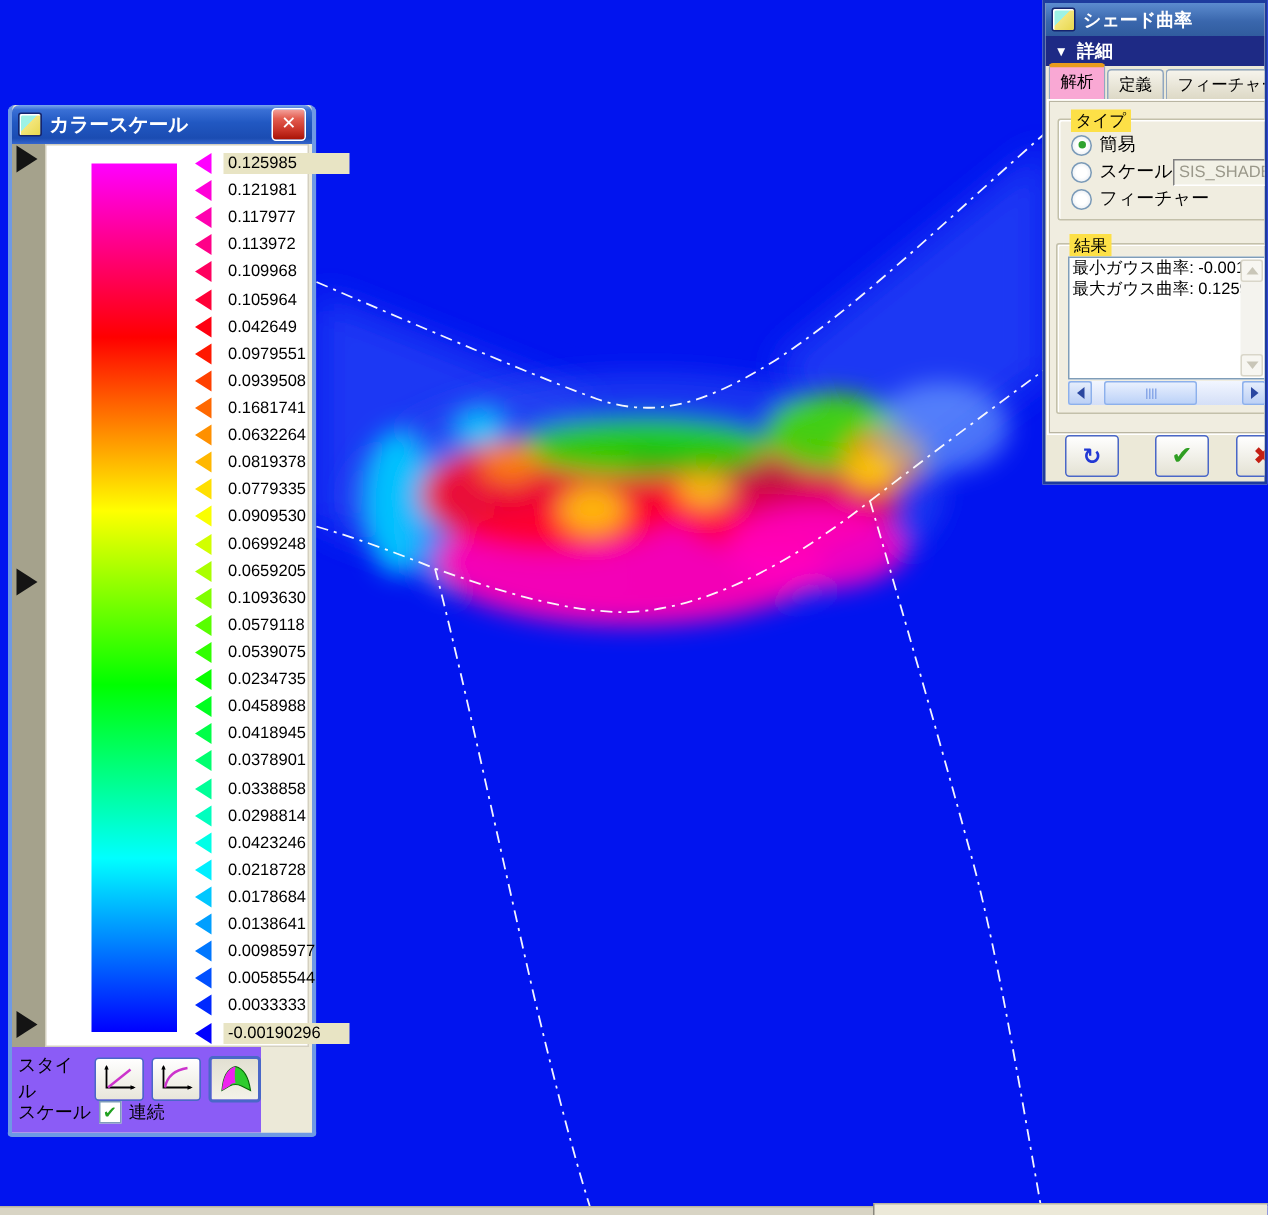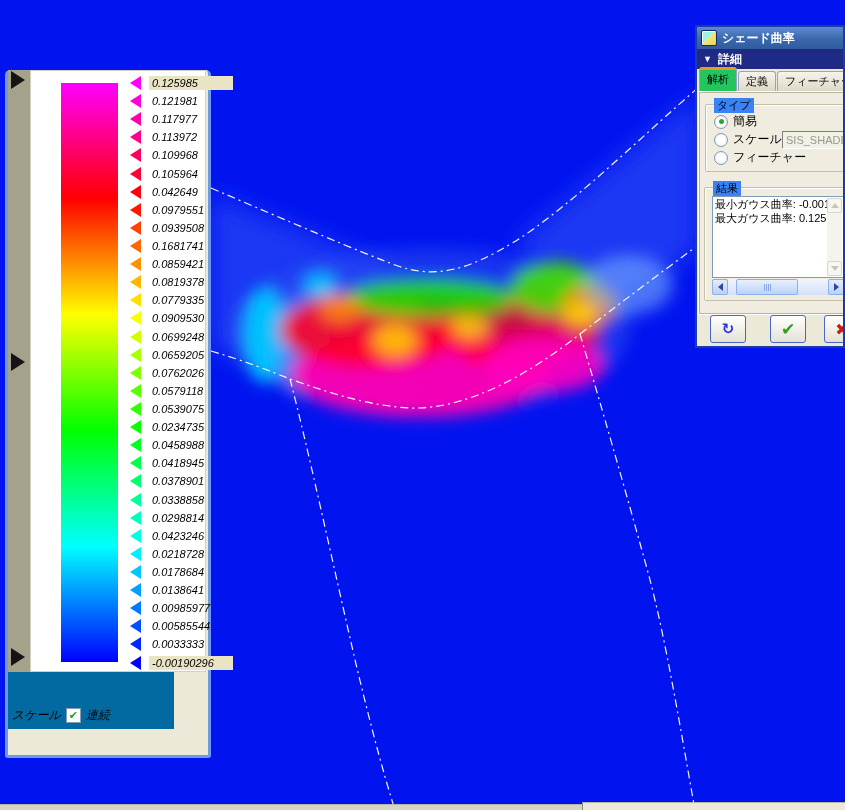--- a/index.html
+++ b/index.html
@@ -31,21 +31,21 @@
     background:linear-gradient(180deg,#f3a29c 0%,#e35d50 30%,#c93326 70%,#a81205 100%);
     color:#fff;font-weight:bold;font-size:12px;line-height:18px;text-align:center;cursor:pointer;
   }
 
   
   #color-scale{
     position:absolute;left:5px;top:70px;width:206px;height:688px;
     border:3px solid #6f99e4;border-top:none;border-radius:5px 5px 3px 3px;
     background:#ece9d8;box-sizing:border-box;z-index:5;
   }
-  #cs-body{position:relative;width:166px;height:659px;background:#0369a1;font-style:italic;}
+  #cs-body{position:relative;width:166px;height:659px;background:#8b5cf6;}
   #cs-strip{position:absolute;left:0;top:0;width:22px;height:602px;background:#a5a28c;border-right:1px solid #c6c3ae;}
   .black-tri{position:absolute;left:3px;width:0;height:0;border-top:9px solid transparent;border-bottom:9px solid transparent;border-left:14px solid #141414;}
   #cs-white{position:absolute;left:22px;top:0;width:176px;height:602px;background:#fff;border:1px solid #d4d0c0;box-sizing:border-box;}
   #cs-gradient{
     position:absolute;left:30px;top:12px;width:57px;height:579px;
     background:linear-gradient(180deg,#ff00ff 0%,#ff0000 20%,#ff8000 30%,#ffff00 40%,#00ff00 60%,#00ffff 80%,#0000ff 100%);
   }
   #scale-rows{position:absolute;left:88px;top:3px;width:108px;}
   .scale-row{height:18.12px;display:flex;align-items:center;}
   .tri{width:0;height:0;border-top:7px solid transparent;border-bottom:7px solid transparent;border-right:11px solid #000;flex:0 0 11px;}
@@ -57,34 +57,34 @@
   .style-btn{
     width:33px;height:27px;border:1px solid #4a67c8;border-radius:3px;background:linear-gradient(180deg,#fff,#e8e6da);
     display:flex;align-items:center;justify-content:center;cursor:pointer;
   }
   .style-btn.pressed{background:linear-gradient(180deg,#e2e0d2,#f4f2e8);border-width:2px;}
   .xp-check{width:13px;height:13px;background:#fff;border:1px solid #7f9db9;display:inline-flex;align-items:center;justify-content:center;color:#21a121;font-size:11px;font-weight:bold;cursor:pointer;}
 
   
   #curv-panel{
     position:absolute;left:695px;top:0;width:150px;height:323px;box-sizing:border-box;
-    border:2px solid #1e3c9e;background:#ece9d8;overflow:hidden;z-index:5;margin-top:25px;
+    border:2px solid #1e3c9e;background:#ece9d8;overflow:hidden;z-index:5;
   }
   #curv-title{height:22px;border-radius:0;background:linear-gradient(180deg,#5c8ccf 0%,#3a67ad 55%,#305c9e 100%);font-size:12px;}
   #curv-details{height:20px;background:#1e2a85;color:#fff;display:flex;align-items:center;gap:6px;padding:0 6px;font-weight:bold;font-size:12px;cursor:pointer;}
   .dn-arrow{font-size:9px;}
   #curv-tabs{display:flex;align-items:flex-end;height:22px;padding-left:2px;gap:1px;}
   .tab{
     border:1px solid #91a7c0;border-bottom:none;border-radius:3px 3px 0 0;
     background:linear-gradient(180deg,#f6f4ec,#ddd9c6);padding:2px 7px 2px;font-size:11px;height:15px;cursor:pointer;white-space:nowrap;
   }
-  .tab.active{background:#22c55e;border-top:3px solid #e89b1c;height:17px;font-weight:normal;position:relative;z-index:2;}
+  .tab.active{background:#f9a8d4;border-top:3px solid #e89b1c;height:17px;font-weight:normal;position:relative;z-index:2;}
   #tab-page{position:absolute;left:1px;top:64px;width:160px;height:222px;background:#f0ede0;border:1px solid #fff;box-shadow:0 0 0 1px #b9b5a2 inset;}
   .groupbox{position:absolute;border:1px solid #c3c0aa;border-radius:2px;box-shadow:1px 1px 0 #fff inset;}
-  .groupbox>.gb-label{position:absolute;top:-7px;left:8px;background:#3b82f6;padding:0 3px;font-size:11px;}
+  .groupbox>.gb-label{position:absolute;top:-7px;left:8px;background:#fde047;padding:0 3px;font-size:11px;}
   #group-type{left:6px;top:12px;width:150px;height:66px;}
   .radio-row{position:absolute;left:8px;display:flex;align-items:center;gap:5px;font-size:12px;cursor:pointer;}
   .radio{width:12px;height:12px;border-radius:50%;border:1px solid #7a9ab8;background:radial-gradient(#fff 40%,#dfe6ee);display:inline-flex;align-items:center;justify-content:center;}
   .radio.sel::after{content:"";width:5px;height:5px;border-radius:50%;background:#2fa32f;}
   #saved-input{
     position:absolute;left:85px;top:104px;width:90px;height:18px;box-sizing:border-box;
     border:1px solid #808080;border-right-color:#fff;border-bottom-color:#fff;
     background:#f2f1e6;color:#9a988a;font-size:11px;font-family:inherit;padding:1px 3px;
   }
   #group-results{left:6px;top:106px;width:152px;height:112px;}
@@ -158,20 +158,25 @@
     <path d="M 211,351 C 245,361 270,371 290,379 C 335,395 372,406 410,408 C 468,410 532,372 580,334"></path>
     <path d="M 290,379 C 308,448 332,560 356,664 C 368,714 381,766 395,810"></path>
     <path d="M 580,334 C 600,402 626,492 649,576 C 666,640 681,732 695,810"></path>
   </g>
 </svg>
 
 <div class="bottom-strip"></div>
 <div class="bottom-strip-right"></div>
 
 <div id="color-scale">
+  <div class="titlebar">
+    <span class="win-icon"></span>
+    <span>カラースケール</span>
+    <span class="close-btn">✕</span>
+  </div>
   <div id="cs-body">
     <div id="cs-strip">
       <div class="black-tri" style="top:1px"></div>
       <div class="black-tri" style="top:283px"></div>
       <div class="black-tri" style="top:578px"></div>
     </div>
     <div id="cs-white">
       <div id="cs-gradient"></div>
       <div id="scale-rows">
           <div class="scale-row hl">
@@ -209,21 +214,21 @@
           <div class="scale-row">
             <span class="tri" style="border-right-color: rgb(255, 64, 0);"></span>
             <span class="val">0.0939508</span>
           </div>
           <div class="scale-row">
             <span class="tri" style="border-right-color: rgb(255, 104, 0);"></span>
             <span class="val">0.1681741</span>
           </div>
           <div class="scale-row">
             <span class="tri" style="border-right-color: rgb(255, 144, 0);"></span>
-            <span class="val">0.0859421</span>
+            <span class="val">0.0632264</span>
           </div>
           <div class="scale-row">
             <span class="tri" style="border-right-color: rgb(255, 183, 0);"></span>
             <span class="val">0.0819378</span>
           </div>
           <div class="scale-row">
             <span class="tri" style="border-right-color: rgb(255, 223, 0);"></span>
             <span class="val">0.0779335</span>
           </div>
           <div class="scale-row">
@@ -233,21 +238,21 @@
           <div class="scale-row">
             <span class="tri" style="border-right-color: rgb(210, 255, 0);"></span>
             <span class="val">0.0699248</span>
           </div>
           <div class="scale-row">
             <span class="tri" style="border-right-color: rgb(170, 255, 0);"></span>
             <span class="val">0.0659205</span>
           </div>
           <div class="scale-row">
             <span class="tri" style="border-right-color: rgb(128, 255, 0);"></span>
-            <span class="val">0.0762026</span>
+            <span class="val">0.1093630</span>
           </div>
           <div class="scale-row">
             <span class="tri" style="border-right-color: rgb(88, 255, 0);"></span>
             <span class="val">0.0579118</span>
           </div>
           <div class="scale-row">
             <span class="tri" style="border-right-color: rgb(48, 255, 0);"></span>
             <span class="val">0.0539075</span>
           </div>
           <div class="scale-row">
@@ -300,20 +305,43 @@
           </div>
           <div class="scale-row">
             <span class="tri" style="border-right-color: rgb(0, 40, 255);"></span>
             <span class="val">0.0033333</span>
           </div>
           <div class="scale-row hl">
             <span class="tri" style="border-right-color: rgb(0, 0, 255);"></span>
             <span class="val">-0.00190296</span>
           </div>
         </div>
+    </div>
+    <div id="cs-style-row">
+      <span>スタイル</span>
+      <span class="style-btn">
+        <svg width="24" height="20" viewBox="0 0 24 20">
+          <path d="M3 2 V16 H21" stroke="#000" stroke-width="1.2" fill="none"></path>
+          <path d="M1.5 4 L3 1 L4.5 4 Z M19 14.5 L22.5 16 L19 17.5 Z" fill="#000"></path>
+          <path d="M4 16 L19 4" stroke="#cc33cc" stroke-width="1.6" fill="none"></path>
+        </svg>
+      </span>
+      <span class="style-btn">
+        <svg width="24" height="20" viewBox="0 0 24 20">
+          <path d="M3 2 V16 H21" stroke="#000" stroke-width="1.2" fill="none"></path>
+          <path d="M1.5 4 L3 1 L4.5 4 Z M19 14.5 L22.5 16 L19 17.5 Z" fill="#000"></path>
+          <path d="M4 16 Q6 5 19 3" stroke="#cc33cc" stroke-width="1.6" fill="none"></path>
+        </svg>
+      </span>
+      <span class="style-btn pressed">
+        <svg width="24" height="20" viewBox="0 0 24 20">
+          <path d="M3 18 Q4 4 12 2 Q20 4 22 18 L16 15 Q12 13 8 15 Z" fill="#2ecc2e" stroke="#066a06" stroke-width="0.8"></path>
+          <path d="M3 18 Q4 4 12 2 Q11 8 12 13 Q9 13 8 15 Z" fill="#ee22ee"></path>
+        </svg>
+      </span>
     </div>
     <div id="cs-scale-row">
       <span>スケール</span>
       <span class="xp-check">✔</span>
       <span>連続</span>
     </div>
   </div>
 </div>
 
 <div id="curv-panel">

